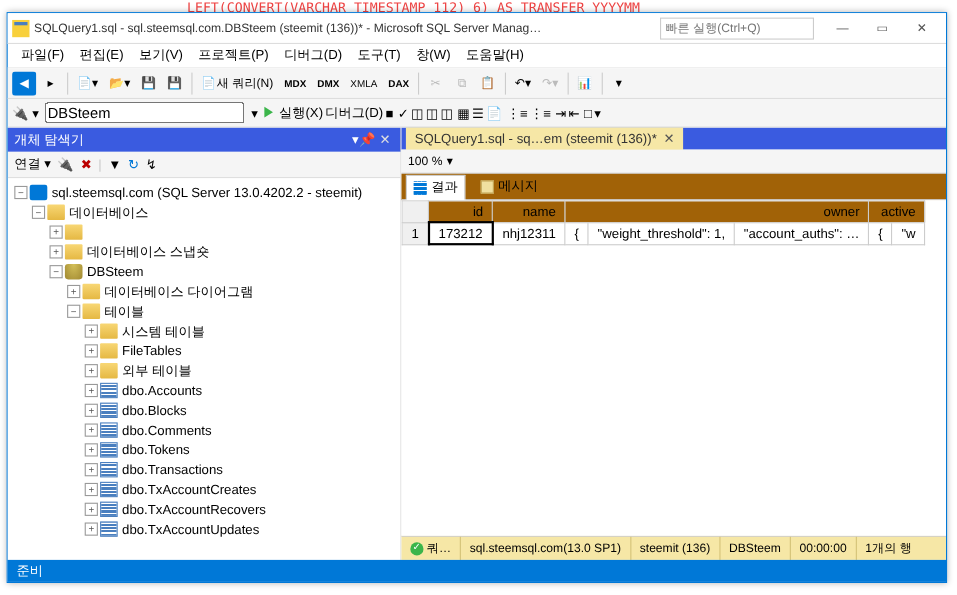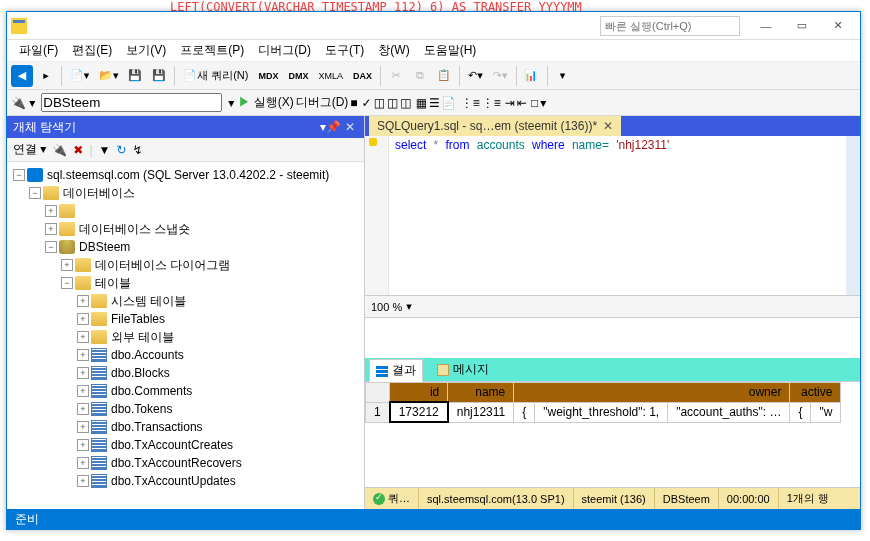--- a/index.html
+++ b/index.html
@@ -56,21 +56,21 @@
     .marker { position: absolute; left: 4px; top: 2px; width: 8px; height: 8px; background: #f5cc00; border-radius: 2px; }
     .code { flex: 1; padding: 2px 6px; font-family: Consolas, monospace; font-size: 12px; position: relative; }
     .kw { color: #0000ff; }
     .id { color: #008080; }
     .op { color: #808080; }
     .str { color: #a31515; }
     .mini { width: 14px; background: #e3edf7; }
     
     .zoom-bar { height: 22px; display: flex; align-items: center; padding: 0 6px; font-size: 11px; gap: 4px; background: #f5f5f5; border-bottom: 1px solid #ccc; justify-content: space-between; }
     
-    .result-tabs { height: 24px; display: flex; align-items: center; padding: 0 4px; gap: 8px; font-size: 12px; background: #5eead4; border-bottom: 1px solid #ccc; margin-top: 40px; }
+    .result-tabs { height: 24px; display: flex; align-items: center; padding: 0 4px; gap: 8px; font-size: 12px; background: #a16207; border-bottom: 1px solid #ccc; }
     .result-tab { display: flex; align-items: center; gap: 4px; padding: 2px 6px; cursor: pointer; }
     .result-tab.active { background: #fff; border: 1px solid #ccc; border-bottom-color: #fff; position: relative; top: 1px; }
     .grid-icon { width: 12px; height: 12px; background: repeating-linear-gradient(0deg,#0078d7 0,#0078d7 3px,#fff 3px,#fff 4px),repeating-linear-gradient(90deg,#0078d7 0,#0078d7 3px,#fff 3px,#fff 4px); }
     .msg-icon { width: 12px; height: 12px; background: #f0e0a0; border: 1px solid #bfa050; }
     
     .grid-area { flex: 1; overflow: auto; background: #fff; position: relative; }
     .grid { border-collapse: collapse; font-size: 12px; }
     .grid th { background: #a16207; border: 1px solid #ccc; padding: 2px 8px; font-weight: normal; text-align: right; }
     .grid td { border: 1px solid #ccc; padding: 2px 8px; white-space: nowrap; }
     .grid .rowhdr { background: #f0f0f0; text-align: center; width: 22px; }
@@ -87,20 +87,21 @@
 <body>
 
 <div class="bg-text">LEFT(CONVERT(VARCHAR  TIMESTAMP  112)  6) AS TRANSFER_YYYYMM</div>
 
 <div class="window">
   <div class="titlebar">
     <svg class="titlebar-icon" viewBox="0 0 16 16">
         <rect width="16" height="16" fill="#f8d03c"></rect>
         <rect x="2" y="2" width="12" height="3" fill="#4a7fbf"></rect>
       </svg>
+    <div class="titlebar-title">SQLQuery1.sql - sql.steemsql.com.DBSteem (steemit (136))* - Microsoft SQL Server Manag…</div>
     <div class="quick-search">
       <input type="text" placeholder="빠른 실행(Ctrl+Q)" style="">
     </div>
     <div class="win-ctrl">
       <div>—</div>
       <div>▭</div>
       <div class="close">✕</div>
     </div>
   </div>
 
@@ -280,29 +281,20 @@
           </div>
       </div>
     </div>
 
     <div class="main">
       <div class="doc-tabs">
         <div class="doc-tab">
           <span>SQLQuery1.sql - sq…em (steemit (136))*</span>
           <span class="cls">✕</span>
         </div>
-      </div>
-      <div class="editor">
-        <div class="gutter">
-            <div class="marker"></div>
-          </div>
-        <div class="code">
-          <span class="kw">select</span> <span class="op">*</span> <span class="kw">from</span> <span class="id">accounts</span> <span class="kw">where</span> <span class="id">name=</span> <span class="str">'nhj12311'</span>
-        </div>
-        <div class="mini"></div>
       </div>
       <div class="zoom-bar">
         <span>100 %</span>
         <span>▾</span>
         <span style="flex:1"></span>
       </div>
       <div class="result-tabs">
         <div class="result-tab active">
             <span class="grid-icon"></span>
             <span>결과</span>

